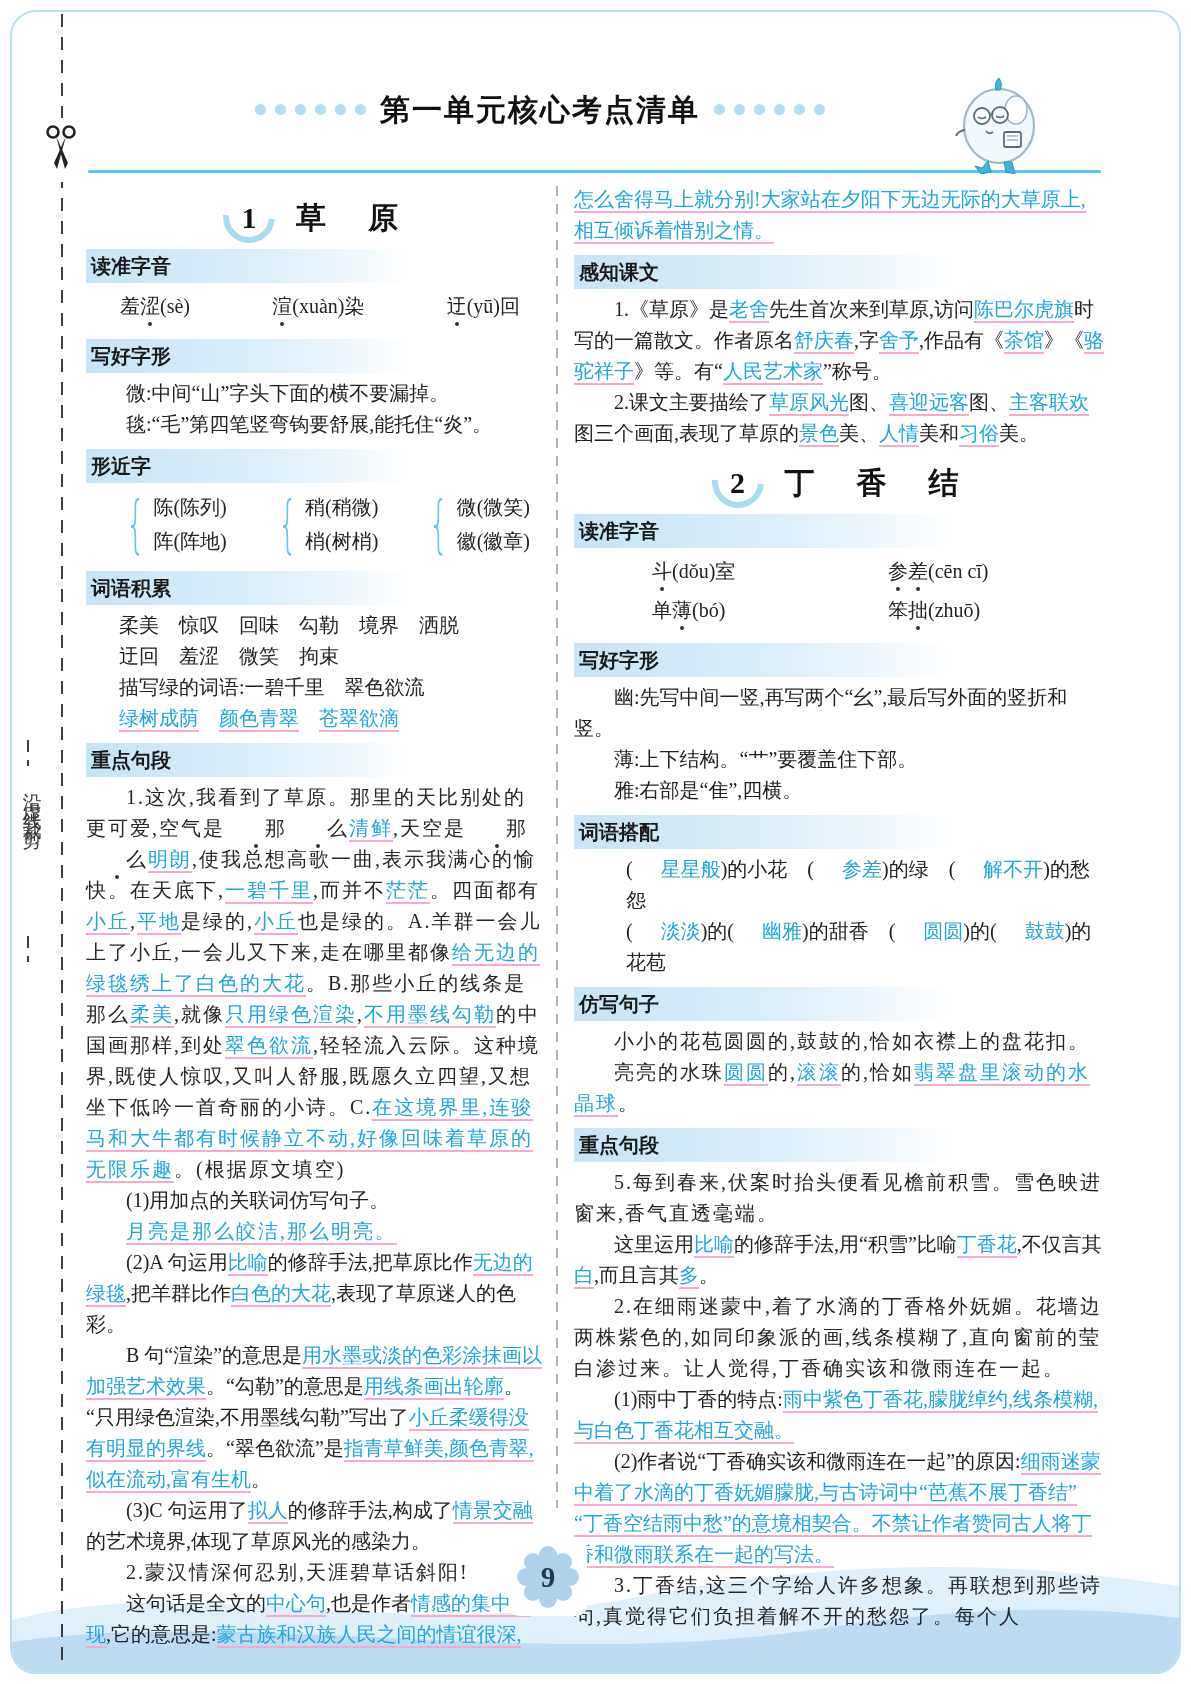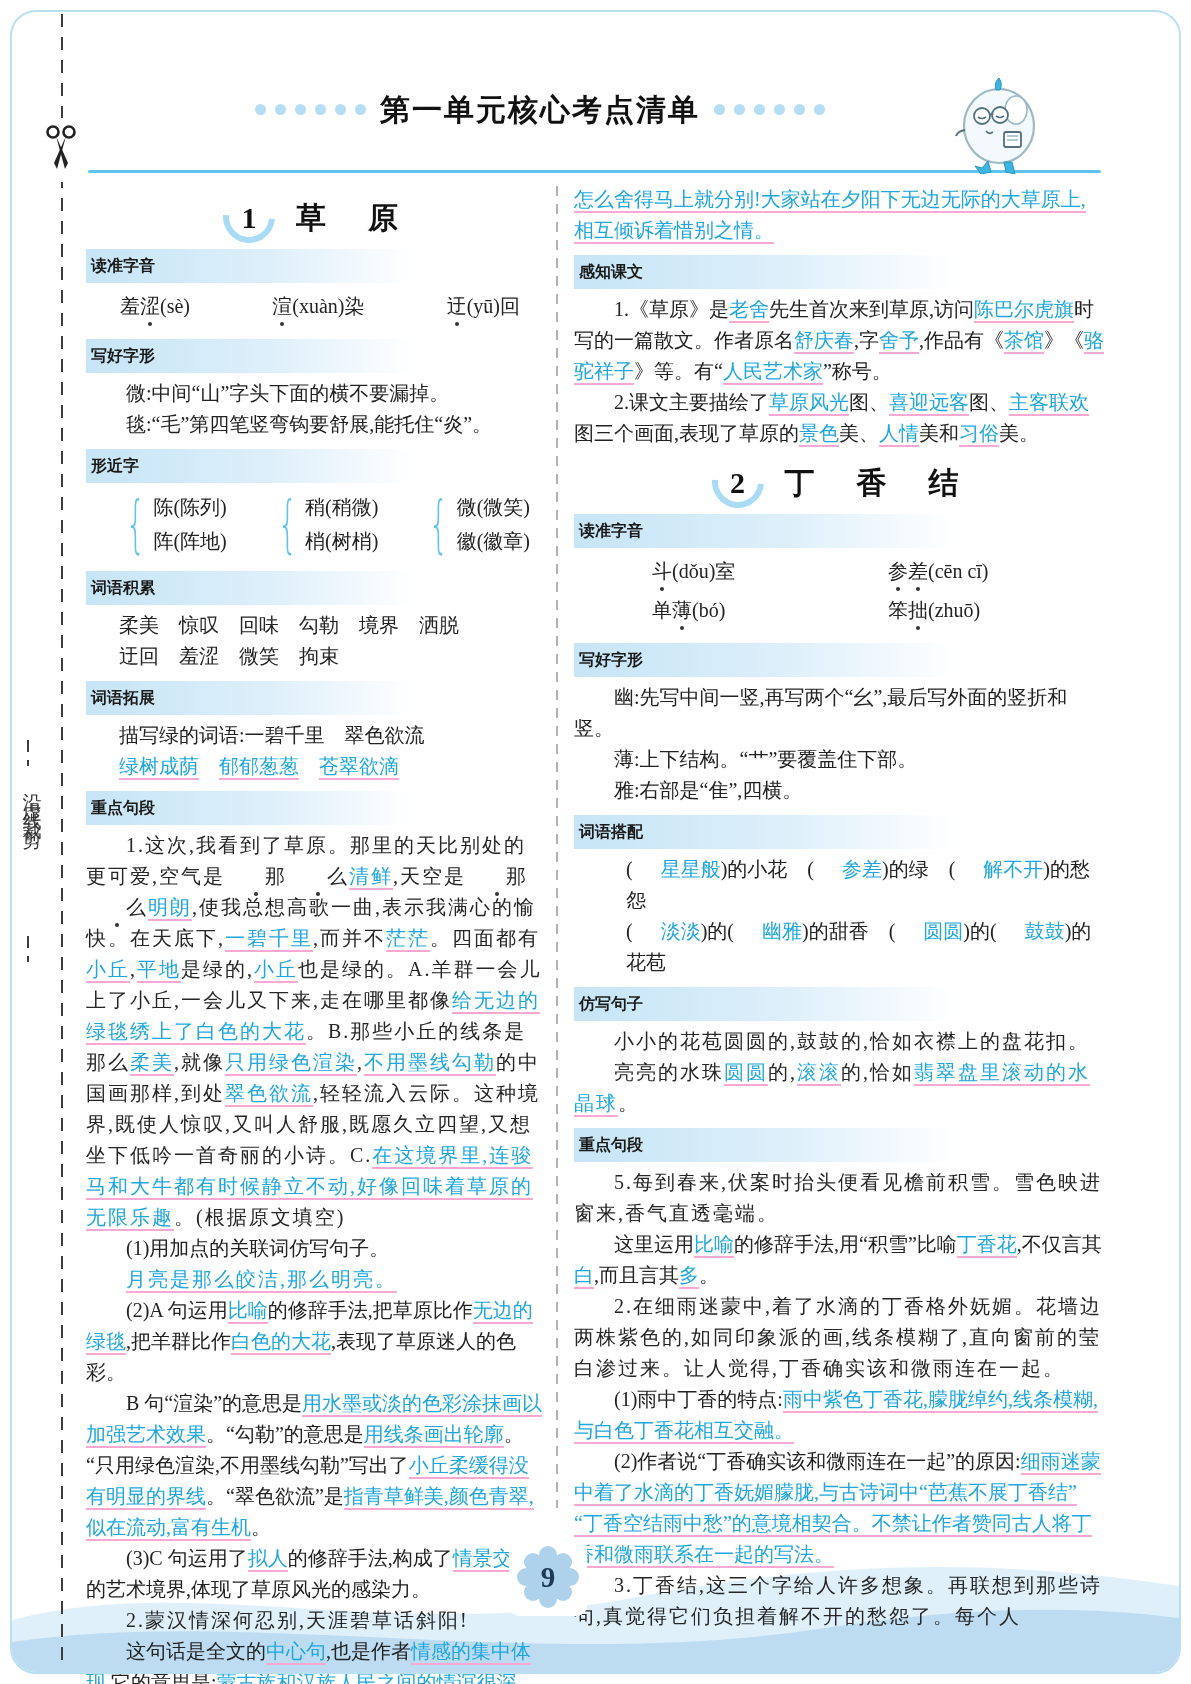--- a/index.html
+++ b/index.html
@@ -43,21 +43,21 @@
   .lesson{display:flex;justify-content:center;align-items:center;gap:24px;margin:10px 0 8px;}
   .lesson-num{position:relative;width:46px;height:46px;display:flex;align-items:center;justify-content:center;
               font-size:30px;font-weight:bold;color:#111;}
   .lesson-num::before{content:"";position:absolute;inset:-3px;border-radius:50%;
               border:6px solid #a9dbf5;border-top-color:transparent;border-right-color:transparent;
               transform:rotate(-40deg);}
   .lesson-title{font-size:30px;font-weight:bold;letter-spacing:6px;color:#111;text-align:center;}
 
   
   .sec{display:block;box-sizing:border-box;width:100%;margin:9px 0 5px;padding:3px 8px 3px 5px;
-       font-family:"Liberation Sans","DejaVu Sans",sans-serif;font-weight:bold;font-size:16px;line-height:28px;color:#1a1a1a;
+       font-family:"Liberation Sans","DejaVu Sans",sans-serif;font-weight:bold;font-size:20px;line-height:28px;color:#1a1a1a;
        background:linear-gradient(90deg,var(--header-blue-bg,#c6e5f6) 0%,#ddeffa 40%,rgba(255,255,255,0) 72%);}
 
   p{margin:0;text-indent:2em;}
   p.noind{text-indent:0;}
   .kai{letter-spacing:2px;color:#262626;}
   .hl{color:var(--accent-teal,#1ea6dd);border-bottom:2px solid #f9a8d4;padding-bottom:1px;}
   .cl{color:var(--accent-teal,#1ea6dd);margin-left:28px;}
   .dot{position:relative;display:inline-block;}
   .dot::after{content:"";position:absolute;left:50%;bottom:-4px;width:4px;height:4px;margin-left:-2px;
               border-radius:50%;background:#333;}
@@ -187,23 +187,22 @@
               <span>微(微笑)</span>
               <span>徽(徽章)</span>
             </span>
         </span>
       </div>
 
       <h3 class="sec">词语积累</h3>
       <div class="words">柔美　惊叹　回味　勾勒　境界　洒脱</div>
       <div class="words">迂回　羞涩　微笑　拘束</div>
 
-      <h3 class="sec">词语拓展</h3>
       <div class="words">描写绿的词语:一碧千里　翠色欲流</div>
-      <div class="words"><span class="hl">绿树成荫</span>　<span class="hl">郁郁葱葱</span>　<span class="hl">苍翠欲滴</span></div>
+      <div class="words"><span class="hl">绿树成荫</span>　<span class="hl">颜色青翠</span>　<span class="hl">苍翠欲滴</span></div>
 
       <h3 class="sec">重点句段</h3>
       <p class="kai">1.这次,我看到了草原。那里的天比别处的更可爱,空气是<span class="dot">那</span><span class="dot">么</span><span class="hl">清鲜</span>,天空是<span class="dot">那</span><span class="dot">么</span><span class="hl">明朗</span>,使我总想高歌一曲,表示我满心的愉快。在天底下,<span class="hl">一碧千里</span>,而并不<span class="hl">茫茫</span>。四面都有<span class="hl">小丘</span>,<span class="hl">平地</span>是绿的,<span class="hl">小丘</span>也是绿的。A.羊群一会儿上了小丘,一会儿又下来,走在哪里都像<span class="hl">给无边的绿毯绣上了白色的大花</span>。B.那些小丘的线条是那么<span class="hl">柔美</span>,就像<span class="hl">只用绿色渲染</span>,<span class="hl">不用墨线勾勒</span>的中国画那样,到处<span class="hl">翠色欲流</span>,轻轻流入云际。这种境界,既使人惊叹,又叫人舒服,既愿久立四望,又想坐下低吟一首奇丽的小诗。C.<span class="hl">在这境界里,连骏马和大牛都有时候静立不动,好像回味着草原的无限乐趣</span>。(根据原文填空)</p>
       <p>(1)用加点的关联词仿写句子。</p>
       <p class="kai"><span class="hl">月亮是那么皎洁,那么明亮。</span></p>
       <p>(2)A 句运用<span class="hl">比喻</span>的修辞手法,把草原比作<span class="hl">无边的绿毯</span>,把羊群比作<span class="hl">白色的大花</span>,表现了草原迷人的色彩。</p>
       <p>B 句“渲染”的意思是<span class="hl">用水墨或淡的色彩涂抹画以加强艺术效果</span>。“勾勒”的意思是<span class="hl">用线条画出轮廓</span>。“只用绿色渲染,不用墨线勾勒”写出了<span class="hl">小丘柔缓得没有明显的界线</span>。“翠色欲流”是<span class="hl">指青草鲜美,颜色青翠,似在流动,富有生机</span>。</p>
       <p>(3)C 句运用了<span class="hl">拟人</span>的修辞手法,构成了<span class="hl">情景交融</span>的艺术境界,体现了草原风光的感染力。</p>
       <p class="kai">2.蒙汉情深何忍别,天涯碧草话斜阳!</p>
       <p>这句话是全文的<span class="hl">中心句</span>,也是作者<span class="hl">情感的集中体现</span>,它的意思是:<span class="hl">蒙古族和汉族人民之间的情谊很深,</span></p>

